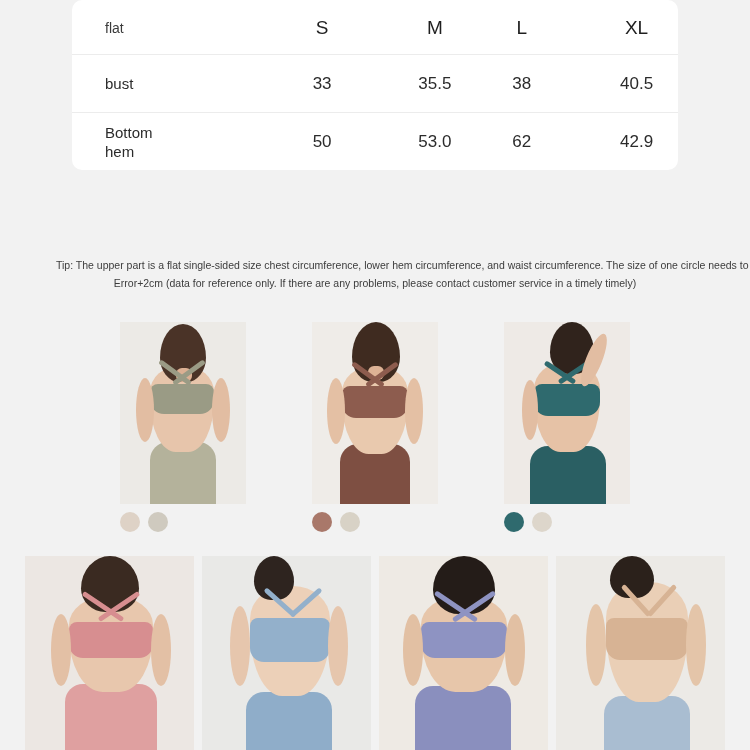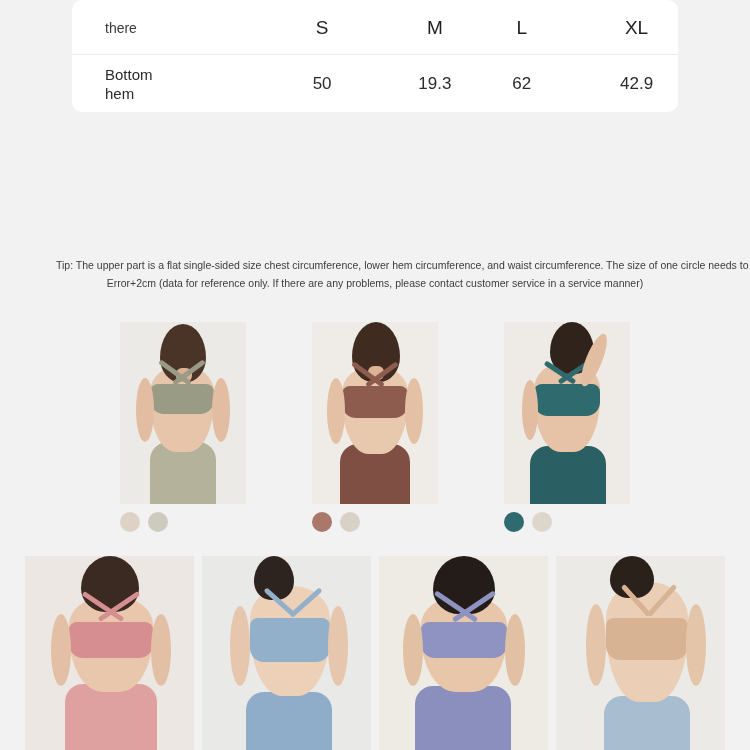--- a/index.html
+++ b/index.html
@@ -194,56 +194,71 @@
 </style>
 </head>
 <body>
 
 <div class="page">
 
   <div class="table-wrap">
     <table class="size-table">
       <tbody>
           <tr class="head-row">
-        <th class="c-label">there</th>
+        <th class="c-label">flat</th>
         <th class="c-s">
               <span class="cell-s">S</span>
             </th>
         <th class="c-m">
               <span class="cell-m">M</span>
             </th>
         <th class="c-l">
               <span class="cell-l">L</span>
             </th>
         <th class="c-xl">
               <span class="cell-xl">XL</span>
             </th>
       </tr>
       <tr class="body-row">
+        <td class="c-label">bust</td>
+        <td class="c-s">
+              <span class="cell-s">33</span>
+            </td>
+        <td class="c-m">
+              <span class="cell-m">35.5</span>
+            </td>
+        <td class="c-l">
+              <span class="cell-l">38</span>
+            </td>
+        <td class="c-xl">
+              <span class="cell-xl">40.5</span>
+            </td>
+      </tr>
+      <tr class="body-row">
         <td class="c-label"><span style="display:inline-block;max-width:70px">Bottom hem</span></td>
         <td class="c-s">
               <span class="cell-s">50</span>
             </td>
         <td class="c-m">
-              <span class="cell-m">19.3</span>
+              <span class="cell-m">53.0</span>
             </td>
         <td class="c-l">
               <span class="cell-l">62</span>
             </td>
         <td class="c-xl">
               <span class="cell-xl">42.9</span>
             </td>
       </tr>
     </tbody>
       </table>
   </div>
 
   <div class="tips">
     <div class="line1">Tip: The upper part is a flat single-sided size chest circumference, lower hem circumference, and waist circumference. The size of one circle needs to be m</div>
-    <div class="line3">Error+2cm (data for reference only. If there are any problems, please contact customer service in a service manner)</div>
+    <div class="line3">Error+2cm (data for reference only. If there are any problems, please contact customer service in a timely timely)</div>
   </div>
 
   <div class="grid-top">
 
     <div class="card">
       <div class="photo">
         <div class="fig">
           <div class="bg" style="background:#eceae6"></div>
           <div class="legs" style="left:30px;top:120px;width:66px;height:62px;background:#b4b29b"></div>
           <div class="torso" style="left:30px;top:44px;width:64px;height:86px;background:#e7c5ab"></div>

